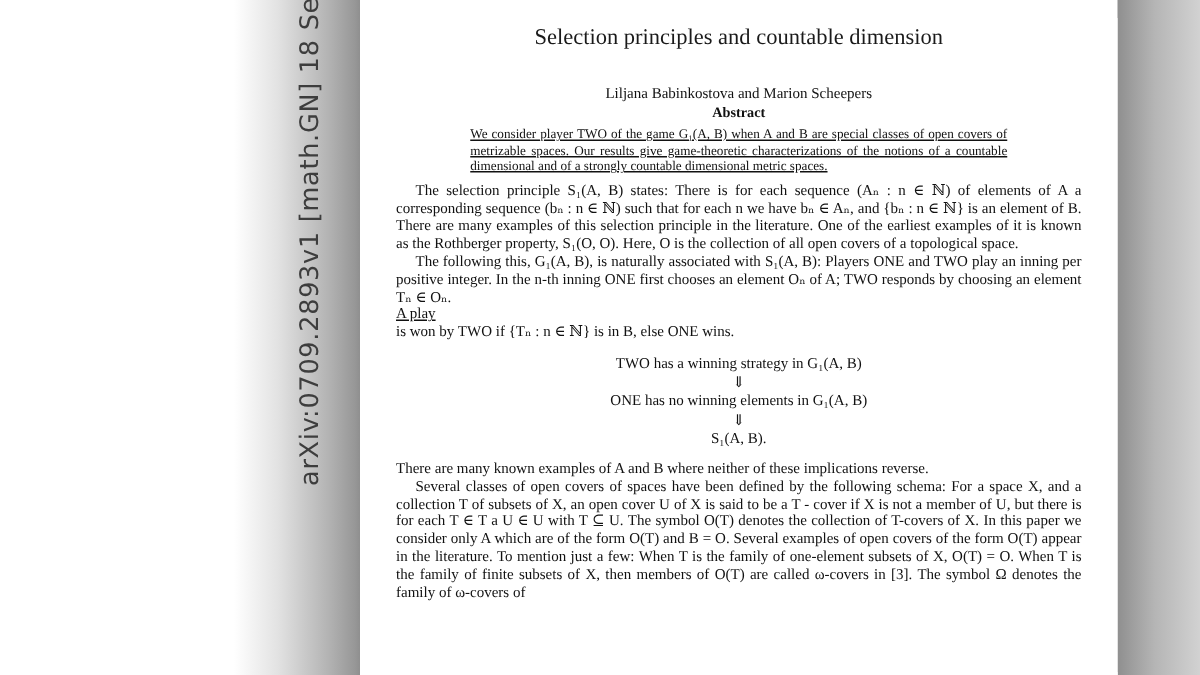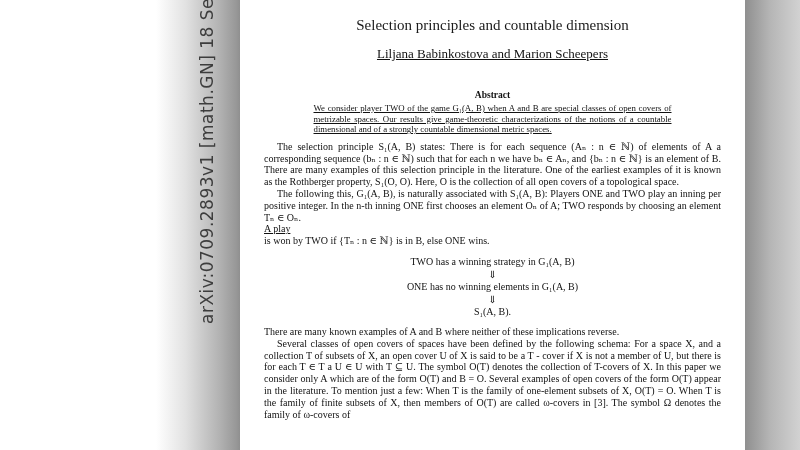--- a/index.html
+++ b/index.html
@@ -20,22 +20,22 @@
     position:absolute; left:197px; top:324px;
     transform:rotate(-90deg); transform-origin:0 0;
     font-family:"DejaVu Sans",sans-serif; font-size:17px; letter-spacing:0.5px;
     color:#3d3d3d; white-space:nowrap;
   }
   .page {
     position:absolute; left:240px; top:12px; width:505px; height:450px;
     background:#ffffff; box-sizing:border-box; padding:2px 24px 0 24px;
   }
   .title { font-size:15px; font-weight:normal; text-align:center; margin:3px 0 0 0; color:#1a1a1a; }
-  .authors { font-size:13px; text-align:center; margin-top:12px;text-decoration:underline; }
-  .abs-head { font-size:9.5px; font-weight:bold; text-align:center; margin-top:28px; }
+  .authors { font-size:10px; text-align:center; margin-top:23px; }
+  .abs-head { font-size:9.5px; font-weight:bold; text-align:center; margin-top:3px; }
   .abs-text {
     font-size:8.8px; line-height:10.6px; width:358px; margin:3px auto 0 auto;
     text-align:justify;
     text-decoration:underline;
   }
   .body { font-size:10px; line-height:11.8px; text-align:justify; margin:0; }
   .first { margin-top:6px; }
   .indent { text-indent:13px; }
   .aplay { text-align:left;text-decoration:underline; }
   .formula { text-align:center; font-style:italic; font-size:10px; margin:4px 0 4px 0; }

